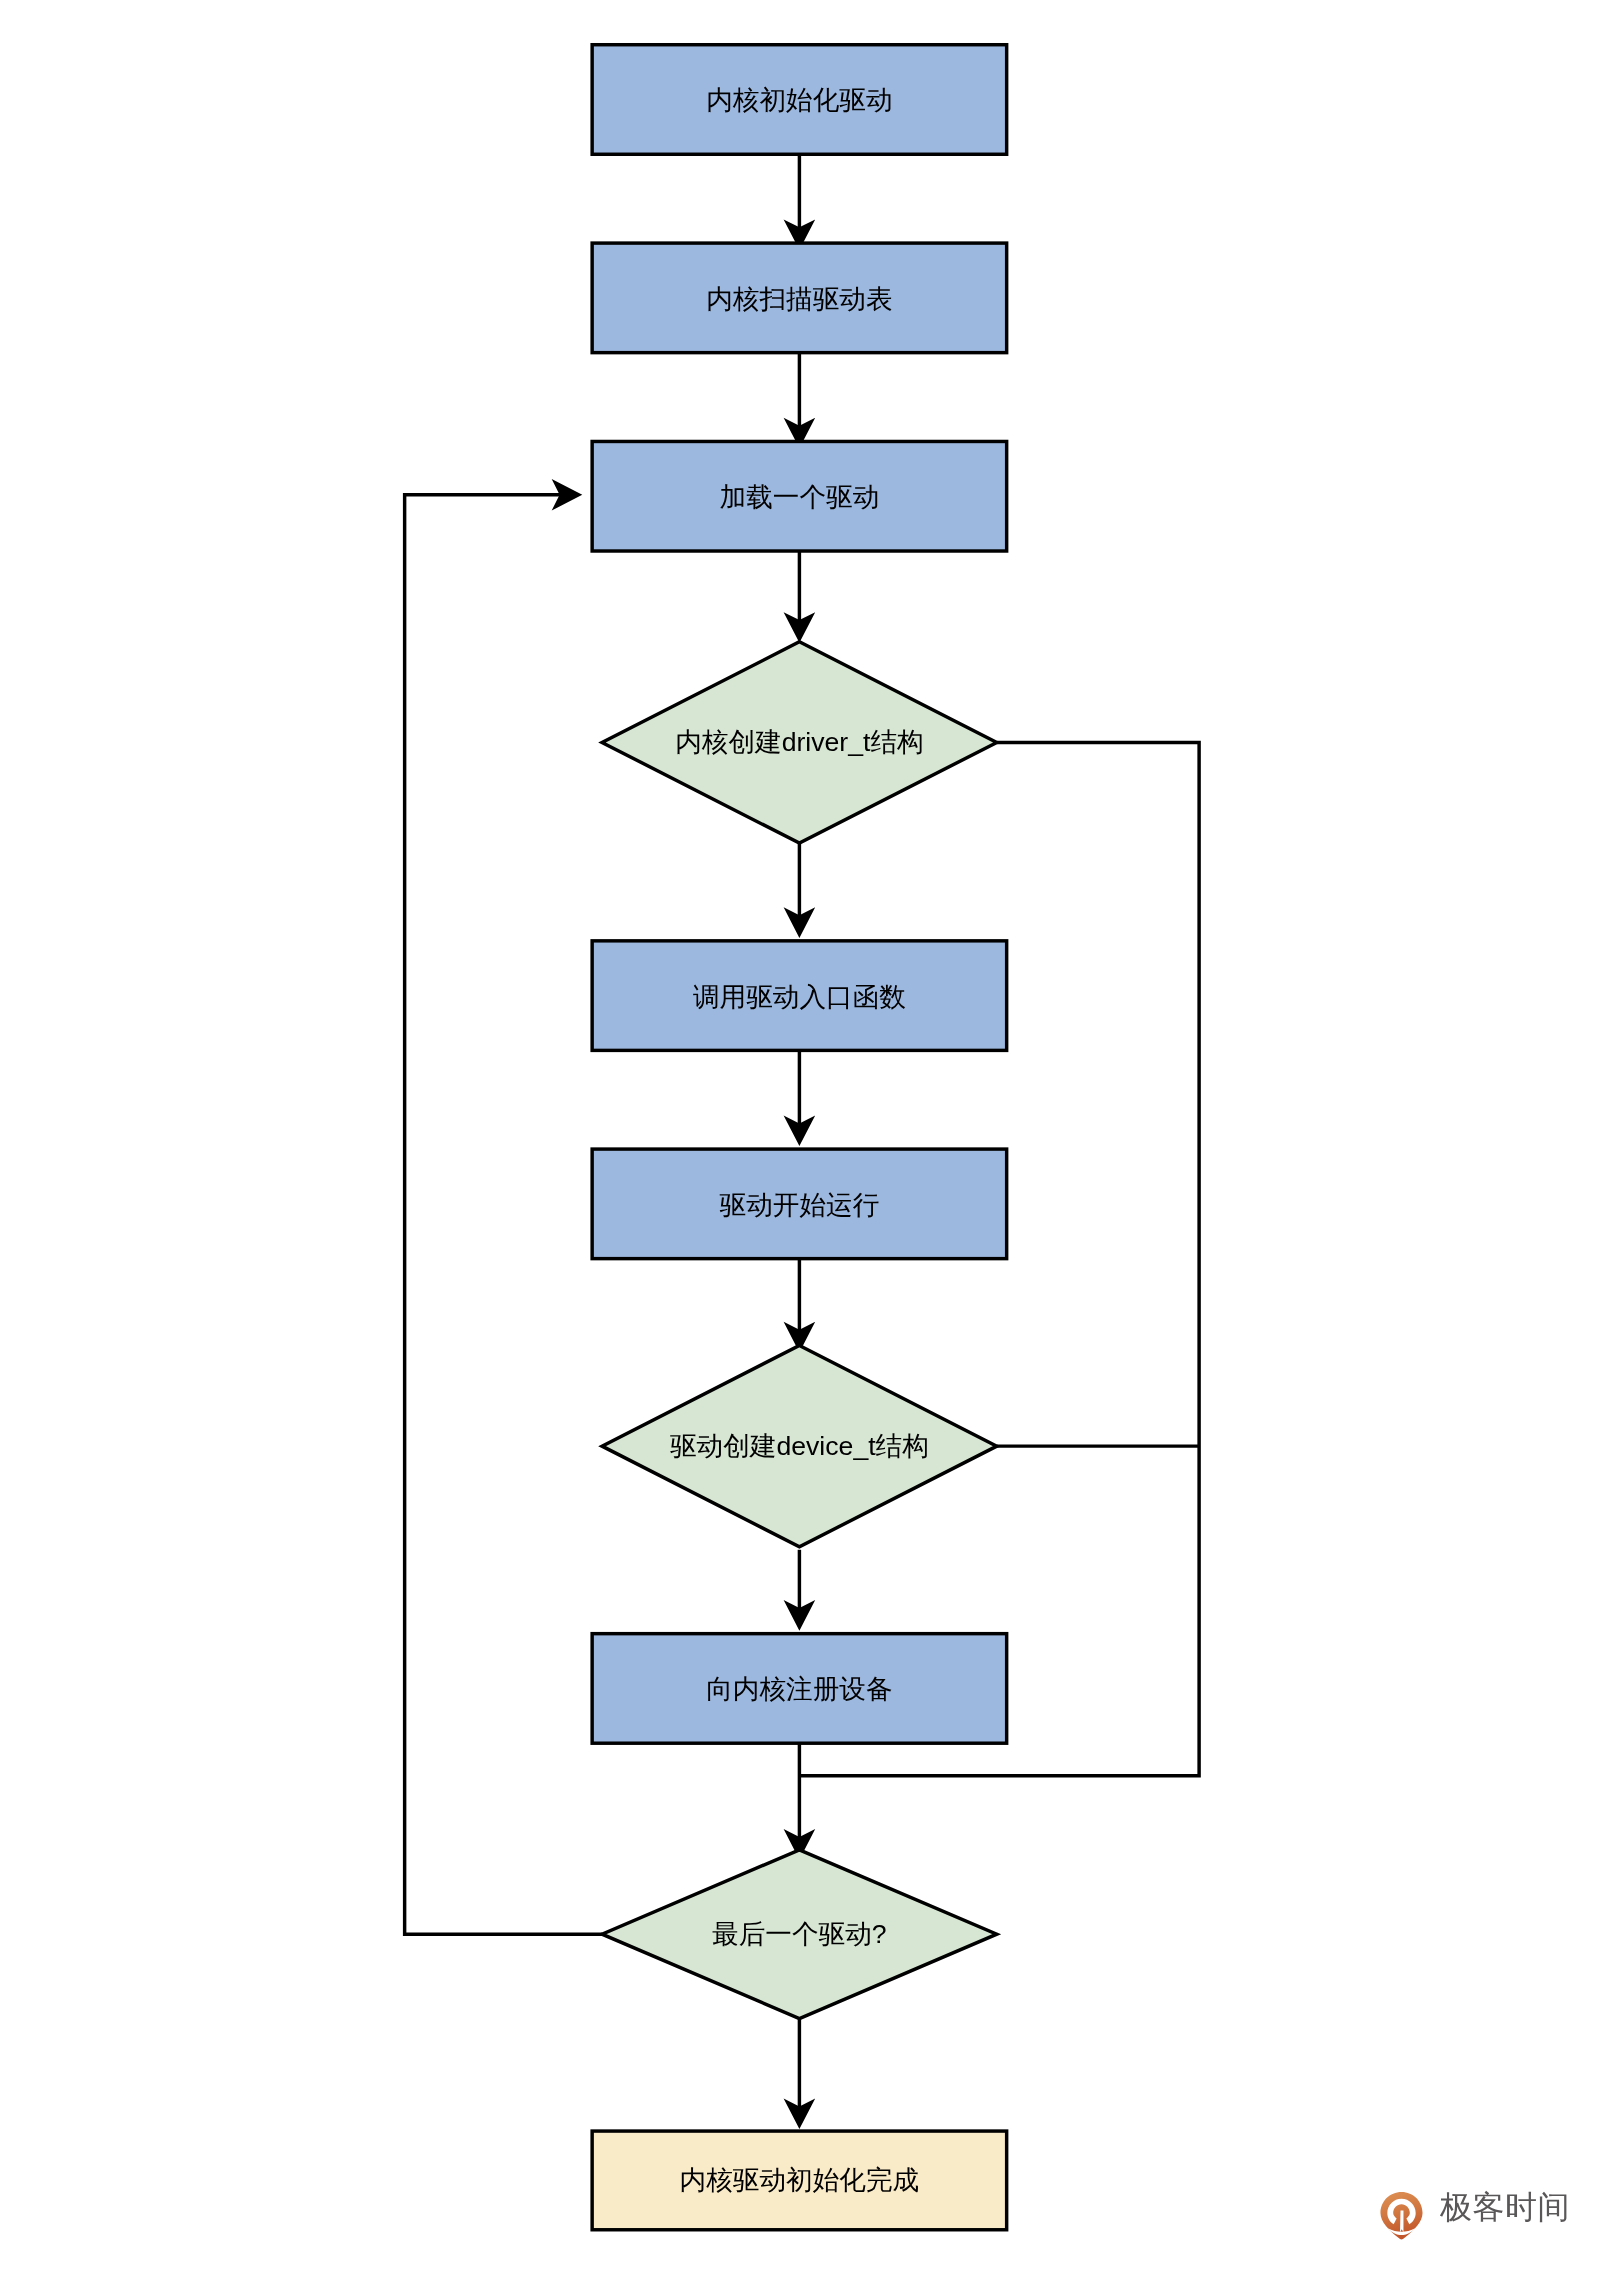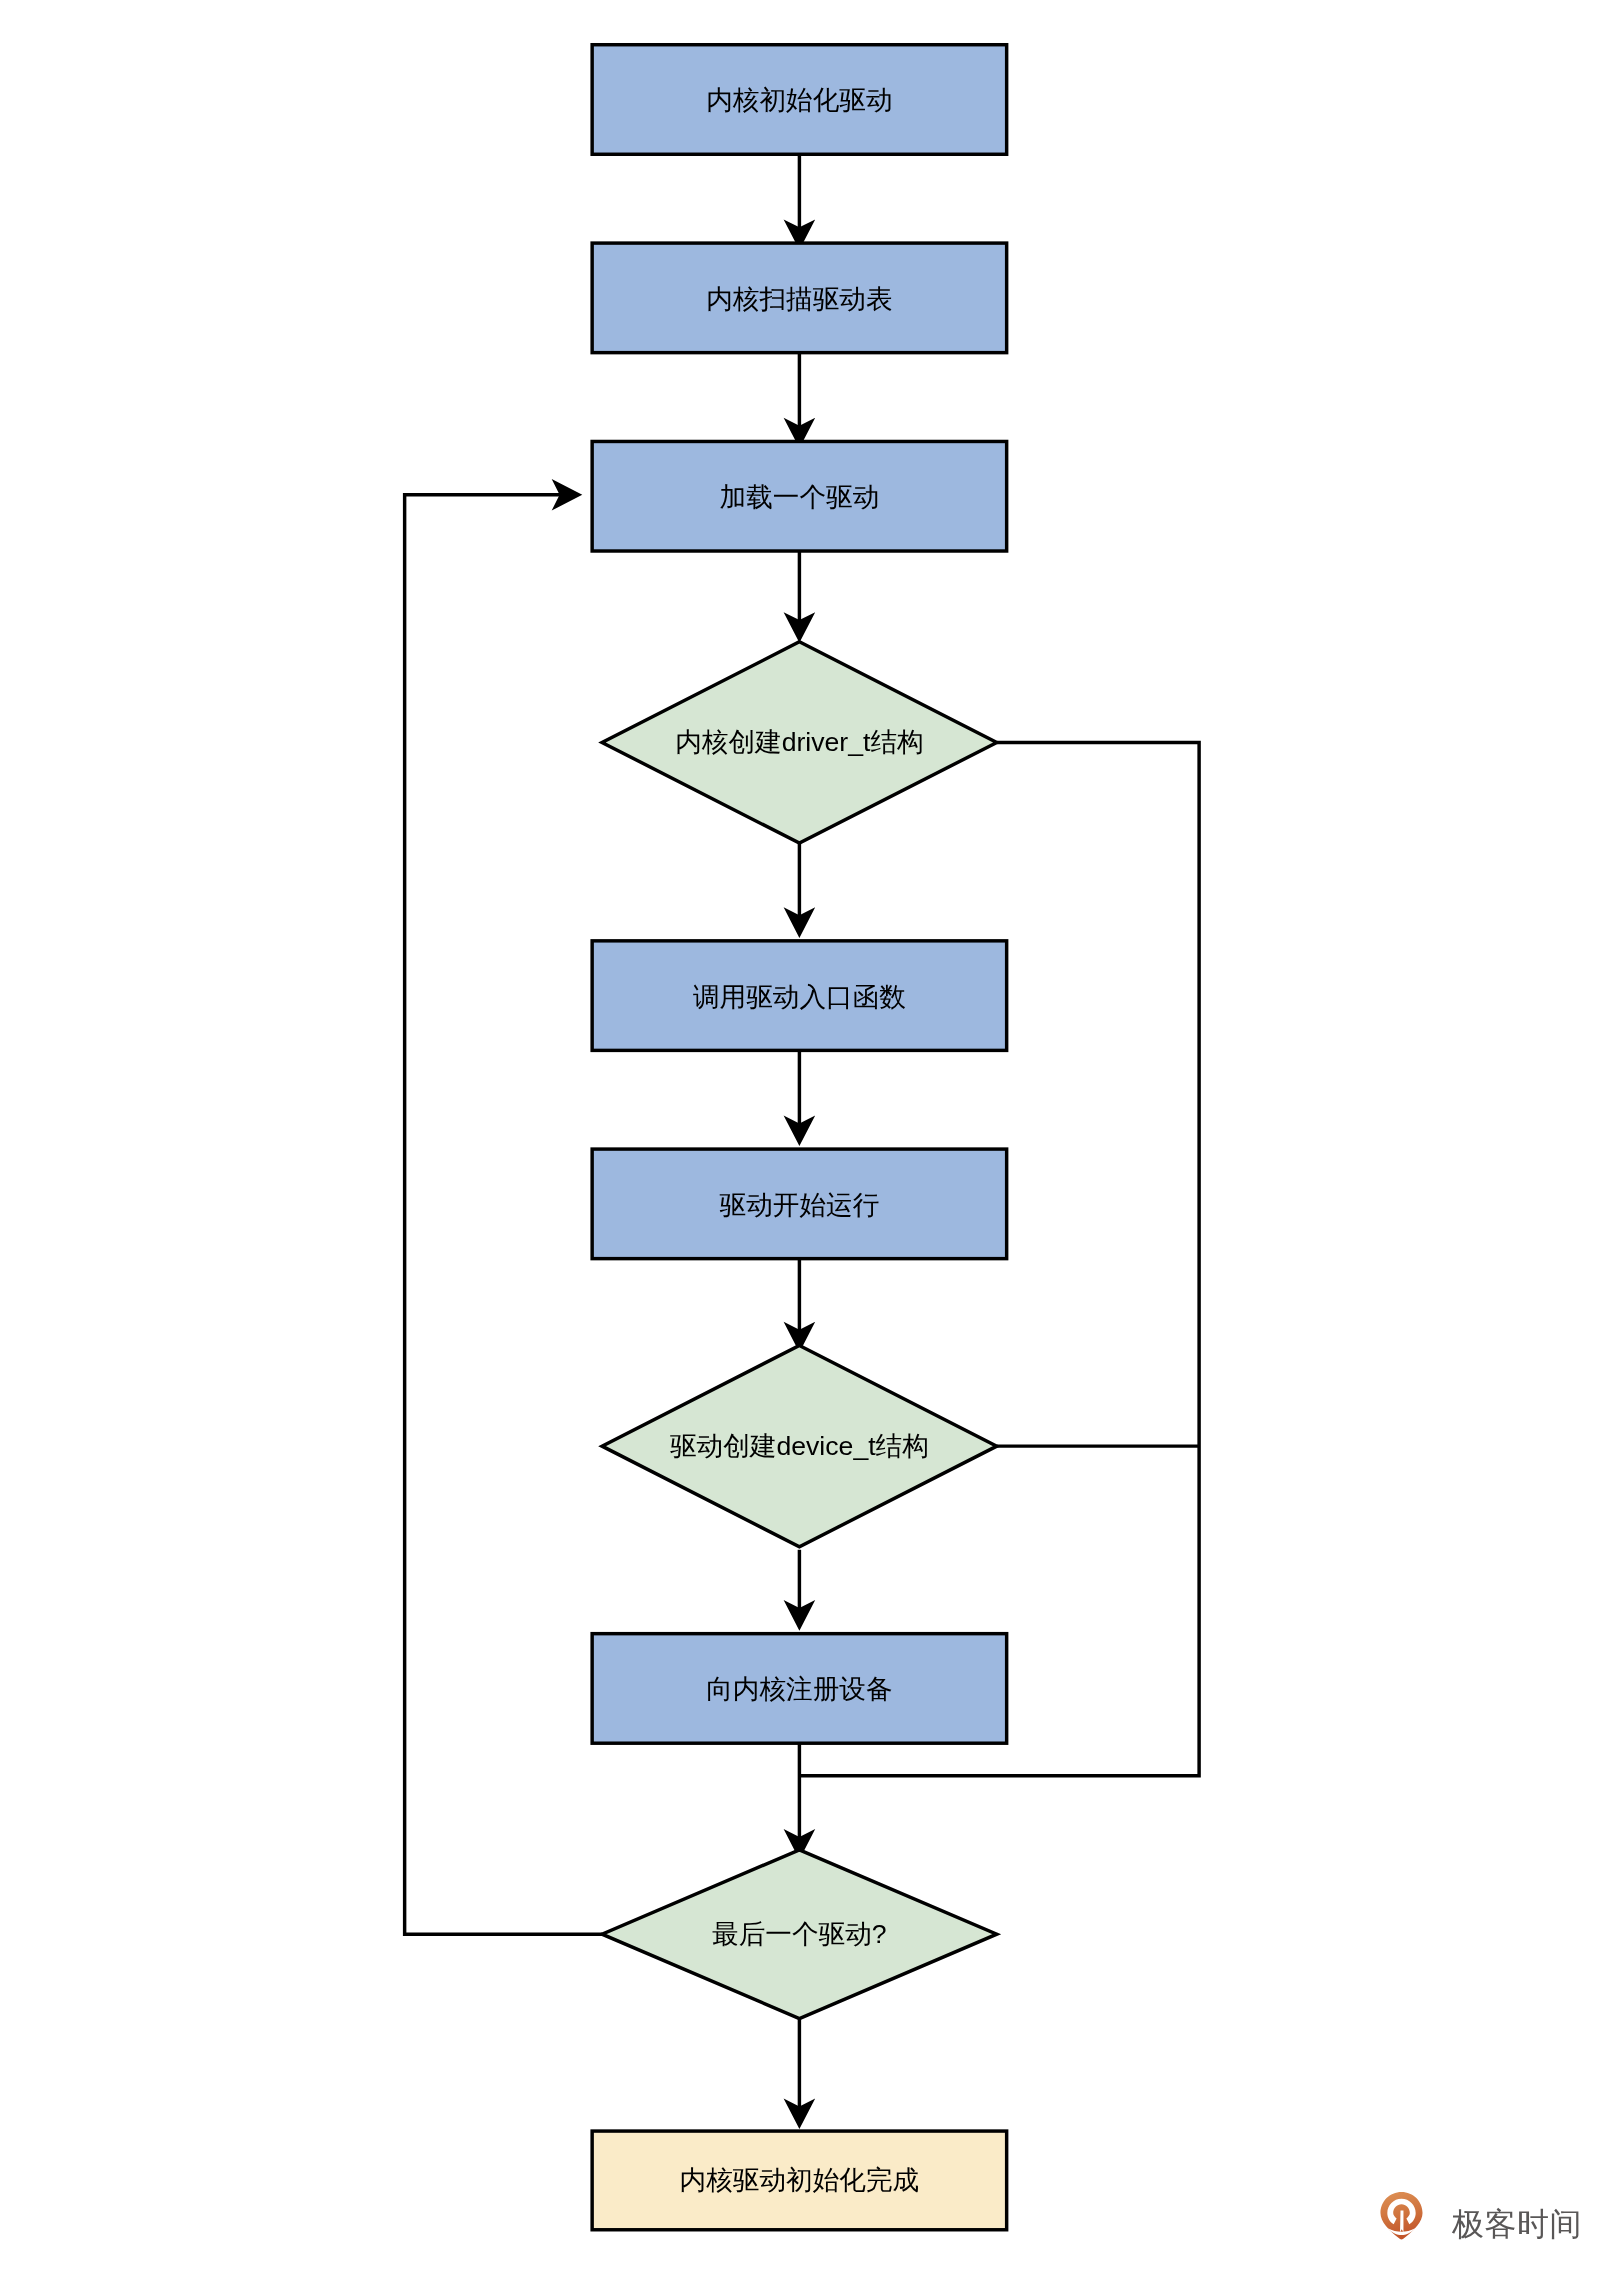--- a/index.html
+++ b/index.html
@@ -51,22 +51,22 @@
   .arrow-head {
     fill: #000000;
     stroke: none;
   }
   
   #watermark {
     position: absolute;
     left: 1379px;
     top: 2191px;
     display: flex;
-    align-items: flex-end;
-    gap: 28px;
+    align-items: flex-start;
+    gap: 16px;
   }
   #watermark .wm-logo {
     width: 45px;
     height: 49px;
     position: relative;
     flex: 0 0 auto;
   }
   #watermark .wm-text {
     font-family: "DejaVu Sans", "Liberation Sans", sans-serif;
     font-size: 32px;

